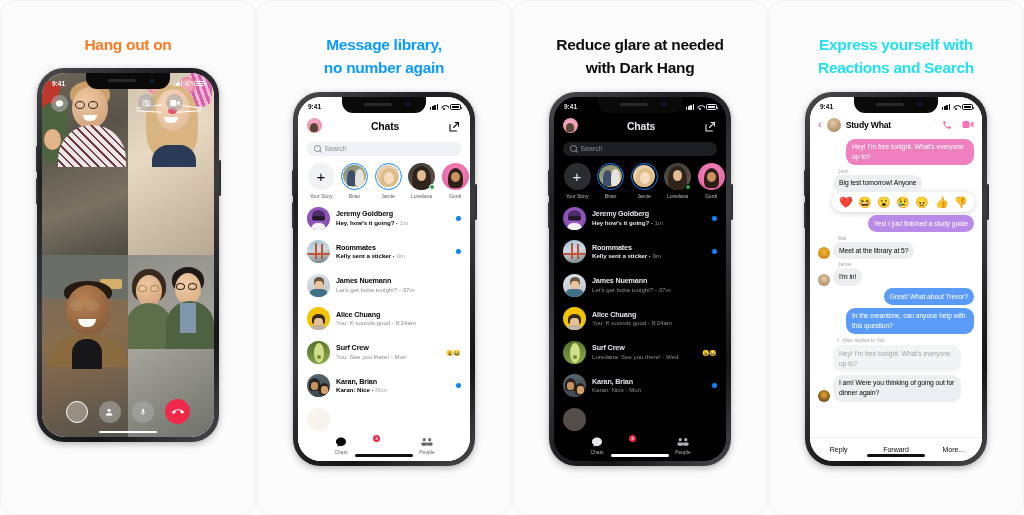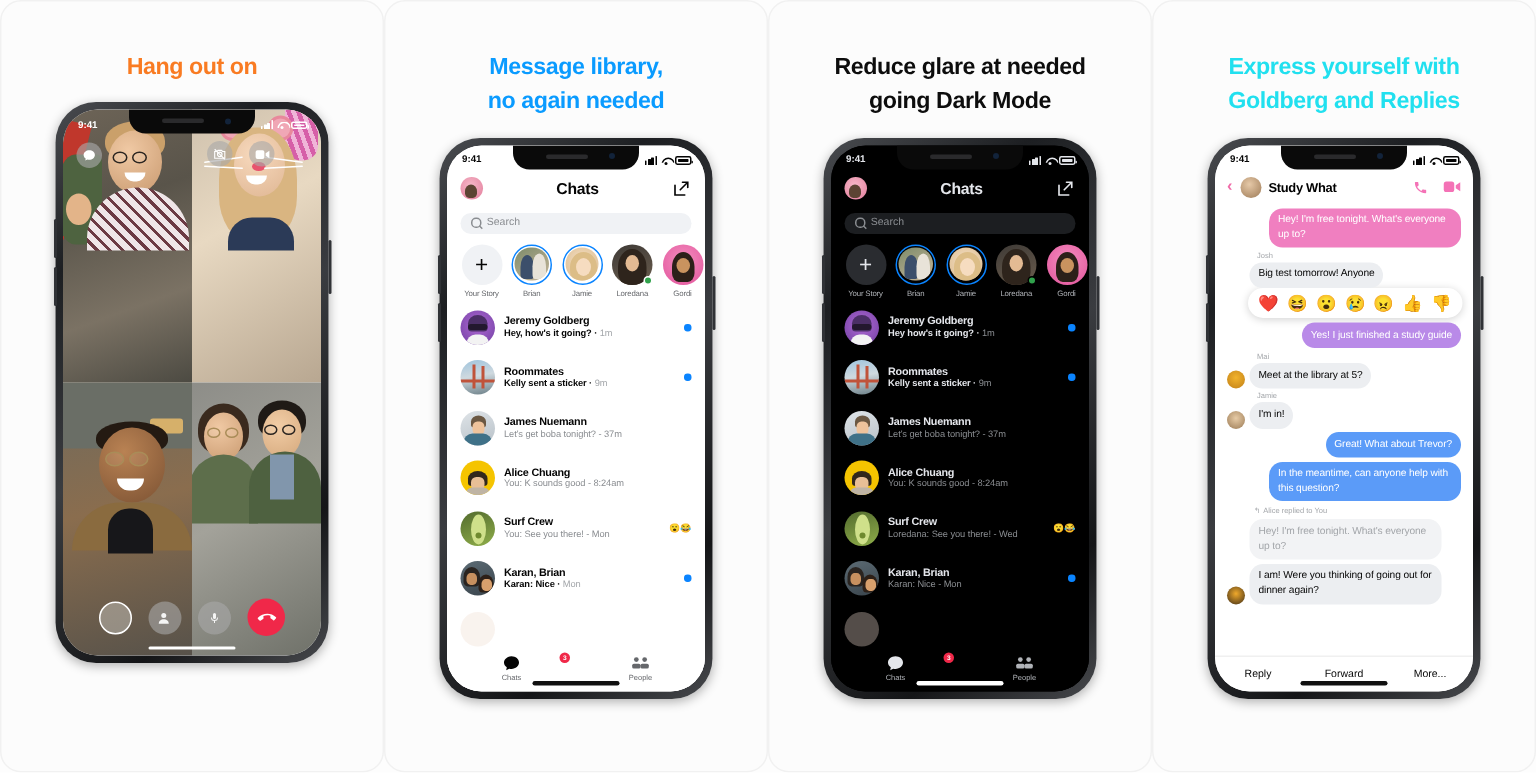--- a/index.html
+++ b/index.html
@@ -335,21 +335,21 @@
           </div>
         </div>
         <div class="homebar" style="background:#fff"></div>
       </div>
     </div>
   </div>
 
   <div class="panel">
     <div class="headline" style="color:#0a9bff">
       <span>Message library,</span>
-      <span class="l2">no again needed</span>
+      <span class="l2">no number again</span>
     </div>
 
     <div class="phone">
       <span class="btn-left"></span>
         <span class="btn-left2"></span>
         <span class="btn-right"></span>
       <div class="screen">
         <div class="chats light">
 
           <div class="ch-header">
@@ -544,21 +544,21 @@
           </span>
         </div>
         <div class="homebar" style="background:#111"></div>
       </div>
     </div>
   </div>
 
   <div class="panel">
     <div class="headline" style="color:#0d0d0d">
       <span>Reduce glare at needed</span>
-      <span class="l2">going Dark Mode</span>
+      <span class="l2">with Dark Hang</span>
     </div>
 
     <div class="phone">
       <span class="btn-left"></span>
         <span class="btn-left2"></span>
         <span class="btn-right"></span>
       <div class="screen" style="background:#000">
         <div class="chats dark">
 
           <div class="ch-header">
@@ -753,21 +753,21 @@
           </span>
         </div>
         <div class="homebar" style="background:#fff"></div>
       </div>
     </div>
   </div>
 
   <div class="panel">
     <div class="headline" style="color:#21e0ef">
       <span>Express yourself with</span>
-      <span class="l2">Goldberg and Replies</span>
+      <span class="l2">Reactions and Search</span>
     </div>
 
     <div class="phone">
       <span class="btn-left"></span>
         <span class="btn-left2"></span>
         <span class="btn-right"></span>
       <div class="screen">
         <div class="thread">
 
           <div class="th-header">

